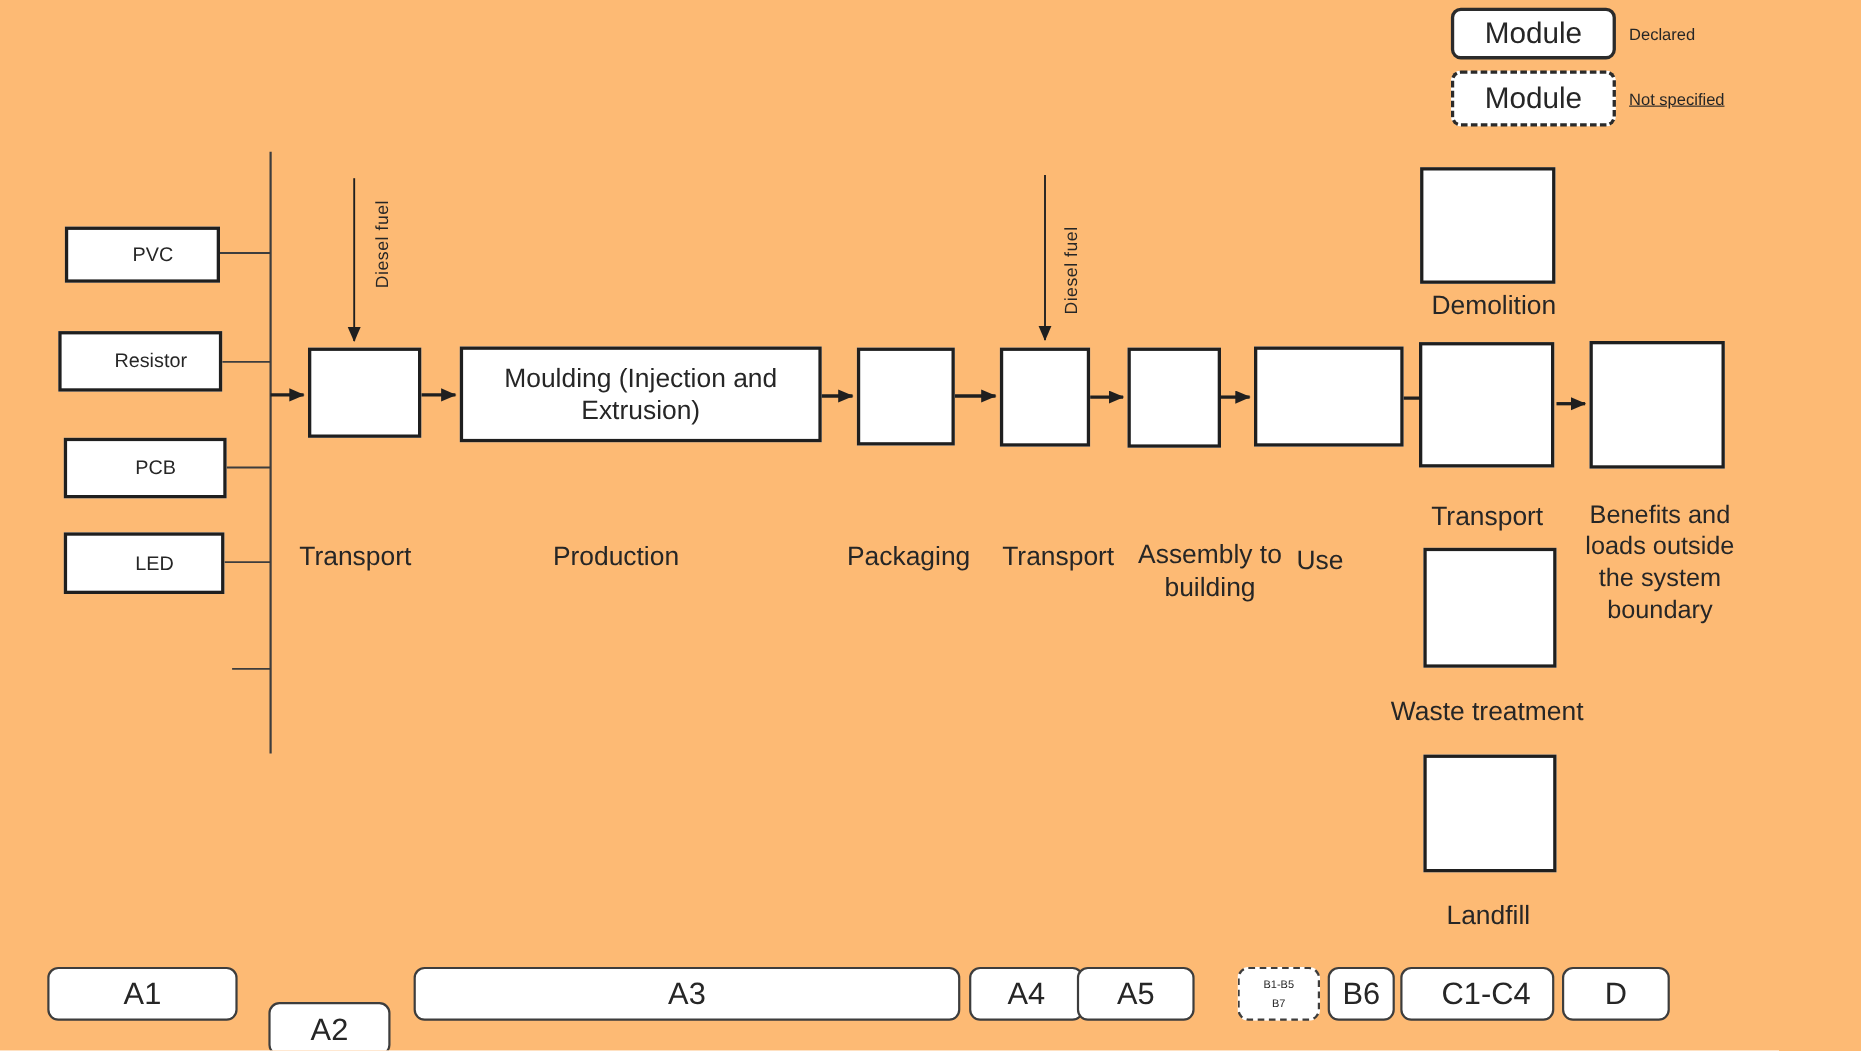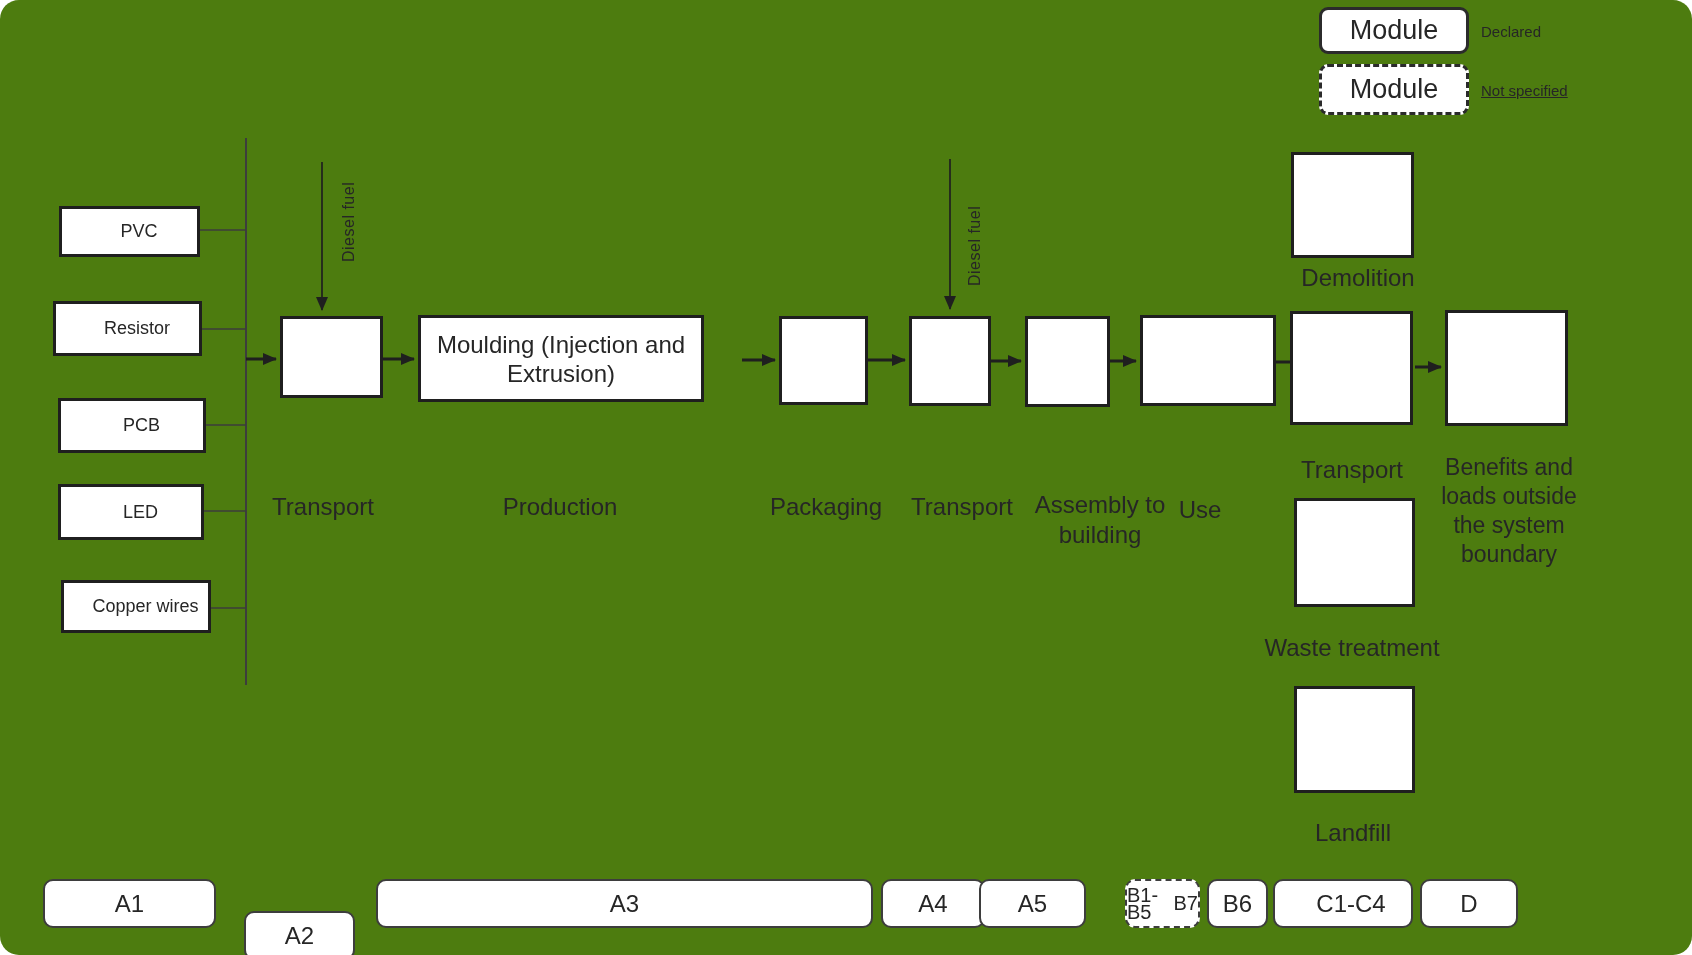--- a/index.html
+++ b/index.html
@@ -1,34 +1,34 @@
 <!DOCTYPE html>
 <html><head>
 <meta charset="utf-8">
 <style>
   html,body{margin:0;padding:0;background:#ffffff;}
   #canvas{
-    position:relative;width:1692px;height:955px;background:#4d7c0f;overflow:hidden;
-    font-family:"Liberation Sans", sans-serif;color:#262626;border-radius:19px;
+    position:relative;width:1692px;height:955px;background:#fdba74;overflow:hidden;
+    font-family:"Liberation Sans", sans-serif;color:#262626;
   }
   #wires{position:absolute;left:0;top:0;width:1692px;height:955px;}
   .box{position:absolute;border:3px solid #1f1f1f;background:#ffffff;box-sizing:border-box;}
   .inbox{position:absolute;border:3px solid #1f1f1f;background:#fff;box-sizing:border-box;
     display:flex;align-items:center;justify-content:center;font-size:18px;padding-left:19px;}
   .stage-text-box{display:flex;align-items:center;justify-content:center;text-align:center;
     font-size:24px;line-height:29px;padding:0 8px;}
   .lbl{position:absolute;transform:translateX(-50%);text-align:center;
     font-size:24px;line-height:30px;white-space:nowrap;}
   .lbl.wrap{white-space:normal;}
   .vlabel{position:absolute;writing-mode:vertical-rl;transform:rotate(180deg);
     font-size:16px;letter-spacing:0.5px;white-space:nowrap;}
   .chip{position:absolute;top:879px;height:49px;border:2px solid #3d3d3d;border-radius:10px;
     background:#fff;box-sizing:border-box;display:flex;align-items:center;justify-content:center;
-    font-size:24px;}
-  .chip.dashed{border-style:dashed;flex-direction:row;font-size:20px;line-height:17px;}
+    font-size:28px;}
+  .chip.dashed{border-style:dashed;flex-direction:column;font-size:10px;line-height:17px;}
   .legend-box{position:absolute;border:3px solid #2b2b2b;border-radius:9px;background:#fff;
     box-sizing:border-box;display:flex;align-items:center;justify-content:center;font-size:27px;}
   .legend-box.dashed{border-style:dashed;}
   .legend-note{position:absolute;font-size:15px;white-space:nowrap;}
 </style>
 </head>
 <body>
 
 <div id="canvas">
 
@@ -74,29 +74,26 @@
   </div>
   <div class="inbox" style="left:53px;top:301px;width:149px;height:55px;">
     <span>Resistor</span>
   </div>
   <div class="inbox" style="left:58px;top:398px;width:148px;height:55px;">
     <span>PCB</span>
   </div>
   <div class="inbox" style="left:58px;top:484px;width:146px;height:56px;justify-content:center;">
     <span>LED</span>
   </div>
-  <div class="inbox" style="left:61px;top:580px;width:150px;height:53px;">
-    <span>Copper wires</span>
-  </div>
 
   <div class="vlabel" style="left:340px;top:180px;height:82px;">Diesel fuel</div>
   <div class="vlabel" style="left:966px;top:200px;height:86px;">Diesel fuel</div>
 
   <div class="box" style="left:280px;top:316px;width:103px;height:82px;"></div>
-  <div class="box stage-text-box" style="left:418px;top:315px;width:286px;height:87px;">
+  <div class="box stage-text-box" style="left:418px;top:315px;width:329px;height:87px;">
     <span>Moulding (Injection and Extrusion)</span>
   </div>
   <div class="box" style="left:779px;top:316px;width:89px;height:89px;"></div>
   <div class="box" style="left:909px;top:316px;width:82px;height:90px;"></div>
   <div class="box" style="left:1025px;top:316px;width:85px;height:91px;"></div>
   <div class="box" style="left:1140px;top:315px;width:136px;height:91px;"></div>
 
   <div class="box" style="left:1291px;top:152px;width:123px;height:106px;"></div>
   <div class="box" style="left:1290px;top:311px;width:123px;height:114px;"></div>
   <div class="box" style="left:1445px;top:310px;width:123px;height:116px;"></div>

